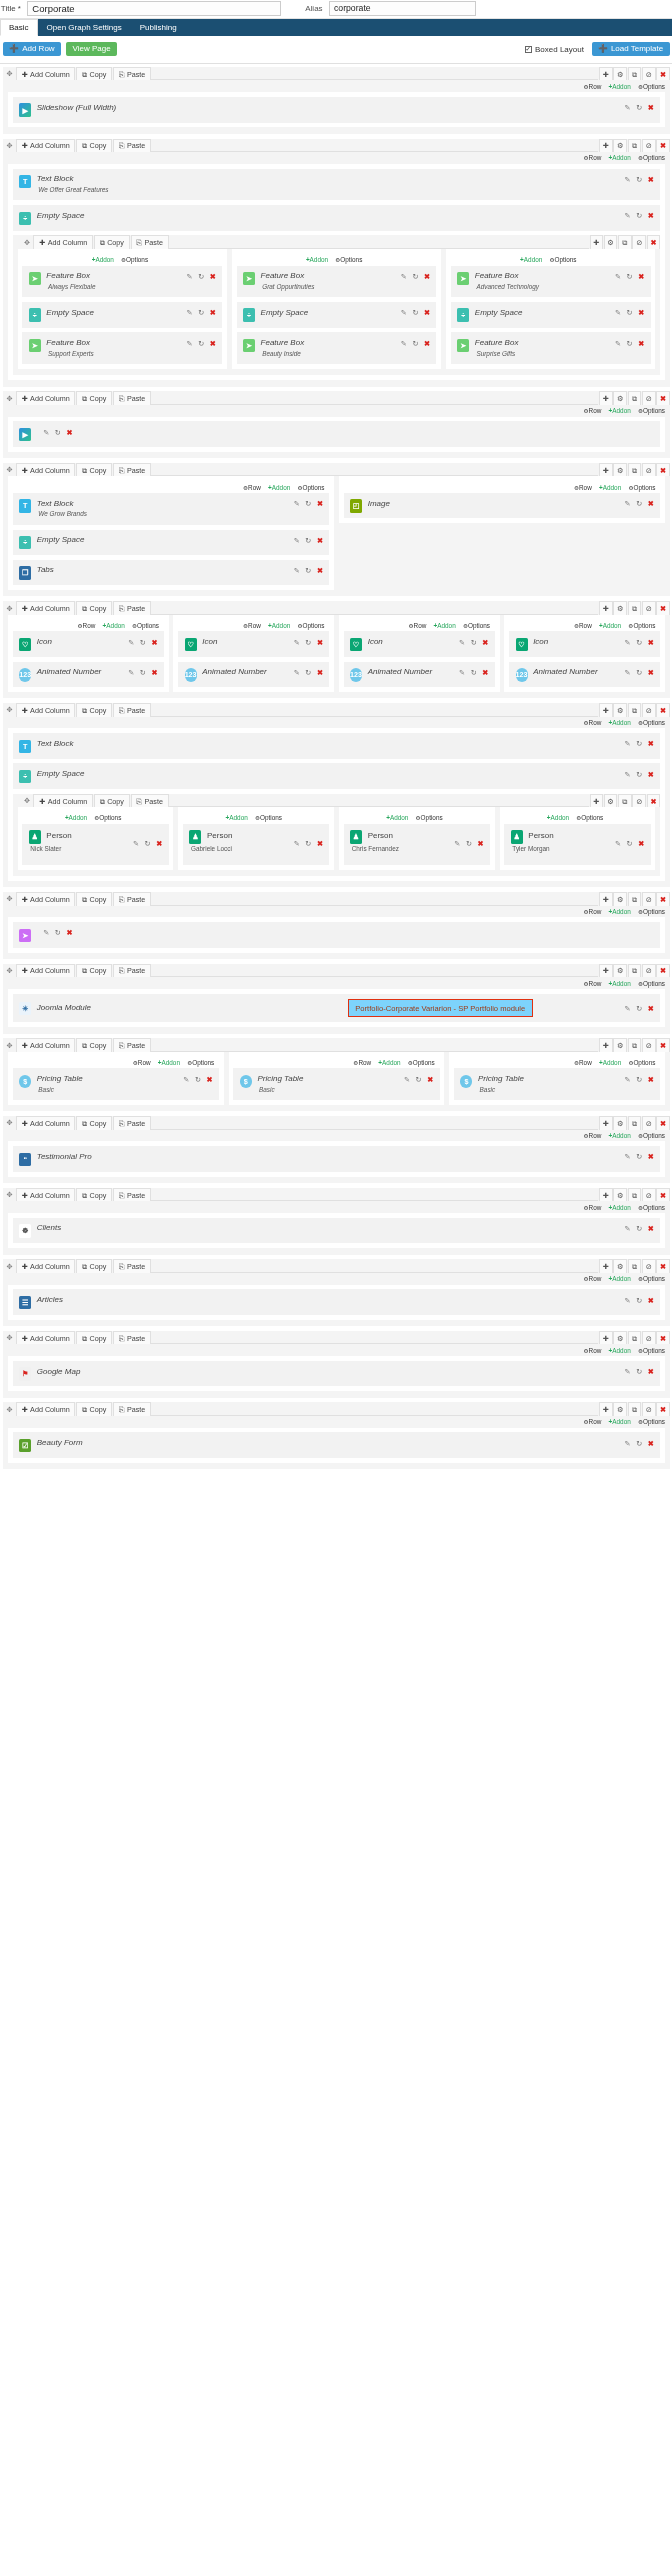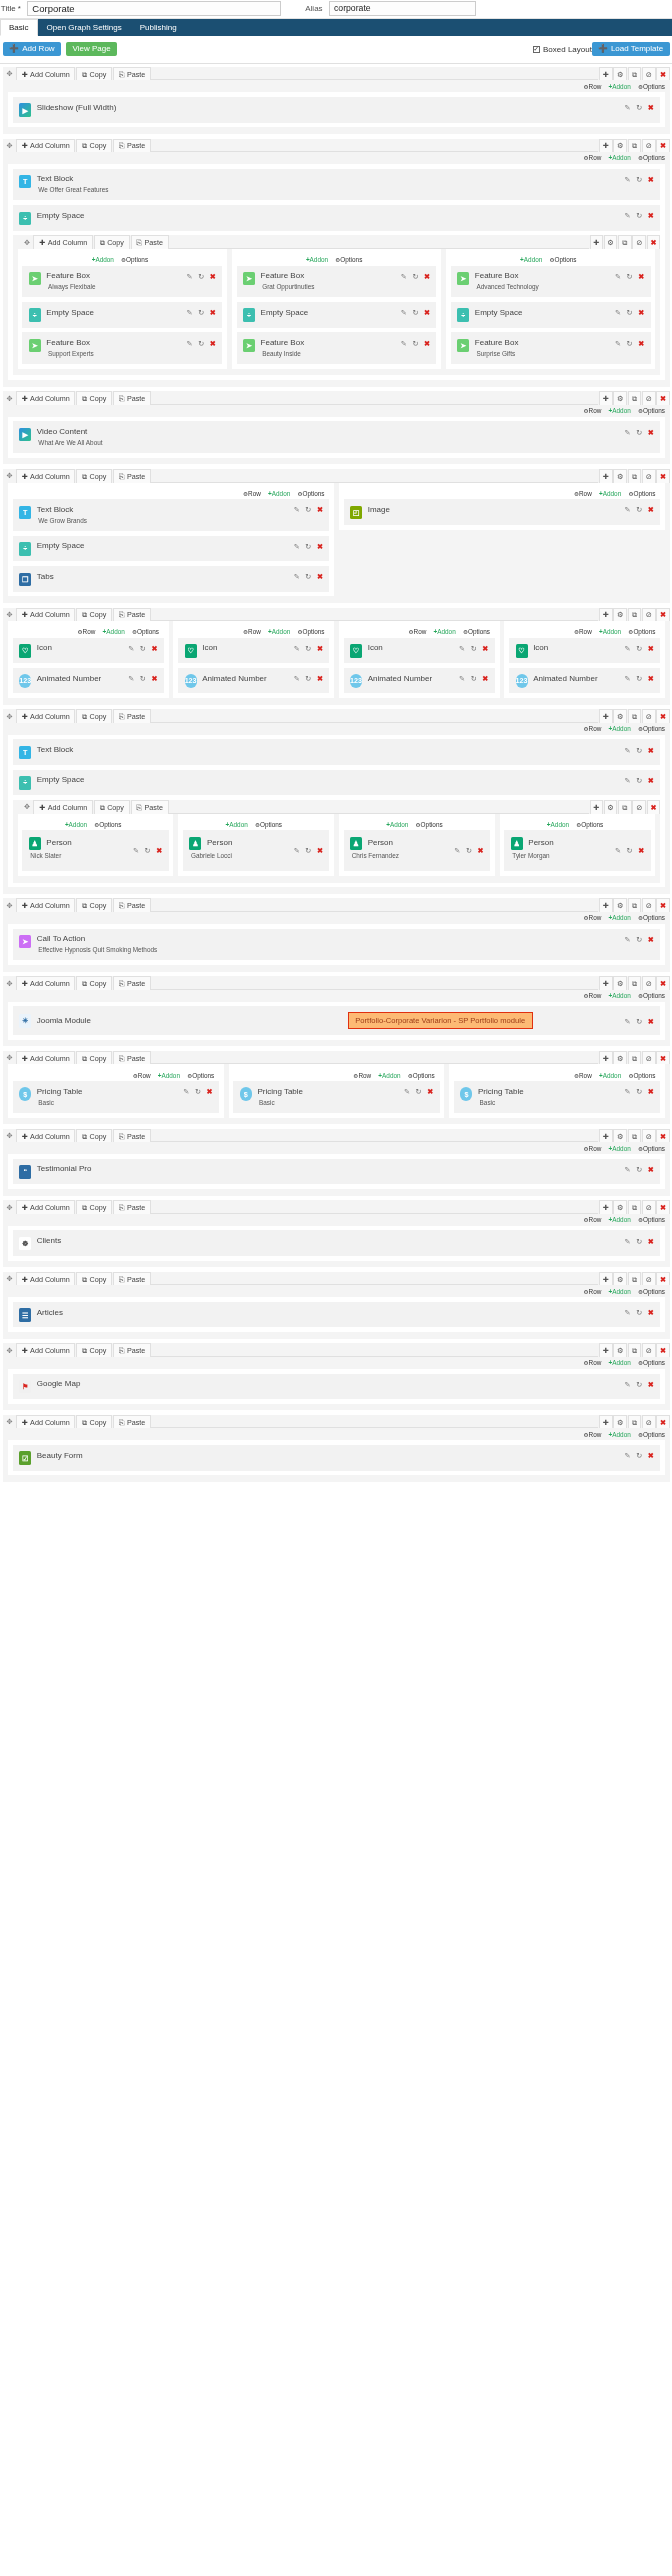--- a/index.html
+++ b/index.html
@@ -63,21 +63,21 @@
   .btn {
     display:inline-flex; align-items:center; gap:2.4px;
     height:14.3px; padding:0 5.6px;
     font-size:8px; line-height:1;
     border-radius:1.6px; border:0.8px solid transparent;
     color:#fff; cursor:pointer; white-space:nowrap;
   }
   .btn-blue { background:#3b97d3; border-color:#3b97d3; }
   .btn-green { background:#5cb85c; border-color:#5cb85c;text-align:center; }
   .toolbar-spacer { flex:1 1 auto; }
-  .boxed-layout { display:flex; align-items:center; gap:3.2px; font-size:8px; color:#333; }
+  .boxed-layout { display:flex; align-items:center; gap:3.2px; font-size:8px; color:#333; margin-right:8px; }
   .chk {
     width:7.2px; height:7.2px; border:0.8px solid #666; background:#fff;
     display:inline-flex; align-items:center; justify-content:center;
     font-size:6.4px; line-height:1; color:#222;
   }
 
   
   .canvas { padding: 3.2px 3.2px 8px 3.2px; background:#fff; }
 
   .row-block {
@@ -142,21 +142,21 @@
     min-height:24px;
   }
   .addon:last-child { margin-bottom:0; }
   .addon-ico {
     width:12px; height:13.5px; flex:0 0 12px;
     border-radius:1.6px;
     display:inline-flex; align-items:center; justify-content:center;
     color:#fff; font-size:7.2px; font-weight:bold; line-height:1;
     margin-right:5.6px; margin-top:0.8px;
   }
-  .addon-body { flex:1 1 auto; min-width:0; }
+  .addon-body { flex:1 1 auto; min-width:0;font-style:italic; }
   .addon-title { font-size:8px; color:#444; line-height:10.3px; }
   .addon-sub { font-size:6.4px; color:#555; margin-top:1.6px; line-height:8.7px; padding-left:1.6px;}
   .addon-actions {
     display:flex; align-items:center; gap:5.6px;
     margin-left:6.4px; flex:0 0 auto; padding-top:1.6px;
   }
   .act { font-size:7.2px; color:#777; cursor:pointer; line-height:1; }
   .act.del { color:#d9241f; font-weight:bold; }
 
   
@@ -509,24 +509,20 @@
       </div>
       <div class="metaline">
         <span class="meta-row">Row</span>
         <span class="meta-addon">Addon</span>
         <span class="meta-options">Options</span>
       </div>
       <div class="cols">
         <div class="col">
           <div class="addon">
             <span class="addon-ico c-grad">▶</span>
-            <div class="addon-body">
-              <div class="addon-title">Video Content</div>
-              <div class="addon-sub">What Are We All About</div>
-            </div>
             <div class="addon-actions">
               <span class="act">✎</span>
               <span class="act">↻</span>
               <span class="act del">✖</span>
             </div>
           </div>
         </div>
       </div>
     </div>
     <div class="row-block">
@@ -939,24 +935,20 @@
       </div>
       <div class="metaline">
         <span class="meta-row">Row</span>
         <span class="meta-addon">Addon</span>
         <span class="meta-options">Options</span>
       </div>
       <div class="cols">
         <div class="col">
           <div class="addon">
             <span class="addon-ico c-purple">➤</span>
-            <div class="addon-body">
-              <div class="addon-title">Call To Action</div>
-              <div class="addon-sub">Effective Hypnosis Quit Smoking Methods</div>
-            </div>
             <div class="addon-actions">
               <span class="act">✎</span>
               <span class="act">↻</span>
               <span class="act del">✖</span>
             </div>
           </div>
         </div>
       </div>
     </div>
     <div class="row-block">
@@ -989,21 +981,21 @@
         <span class="meta-options">Options</span>
       </div>
       <div class="cols">
         <div class="col">
           <div class="addon with-tip">
             <span class="addon-ico c-joomla">✳</span>
             <div class="addon-body">
               <div class="addon-title">Joomla Module</div>
             </div>
             <div class="tipwrap">
-              <div class="tooltip" style="background: #fdba74; border-color: rgb(224, 48, 16); color: rgb(156, 59, 22);">Portfolio-Corporate Variarion - SP Portfolio module</div>
+              <div class="tooltip" style="background: #7dd3fc; border-color: rgb(224, 48, 16); color: rgb(156, 59, 22);">Portfolio-Corporate Variarion - SP Portfolio module</div>
             </div>
             <div class="addon-actions">
               <span class="act">✎</span>
               <span class="act">↻</span>
               <span class="act del">✖</span>
             </div>
           </div>
         </div>
       </div>
     </div>

